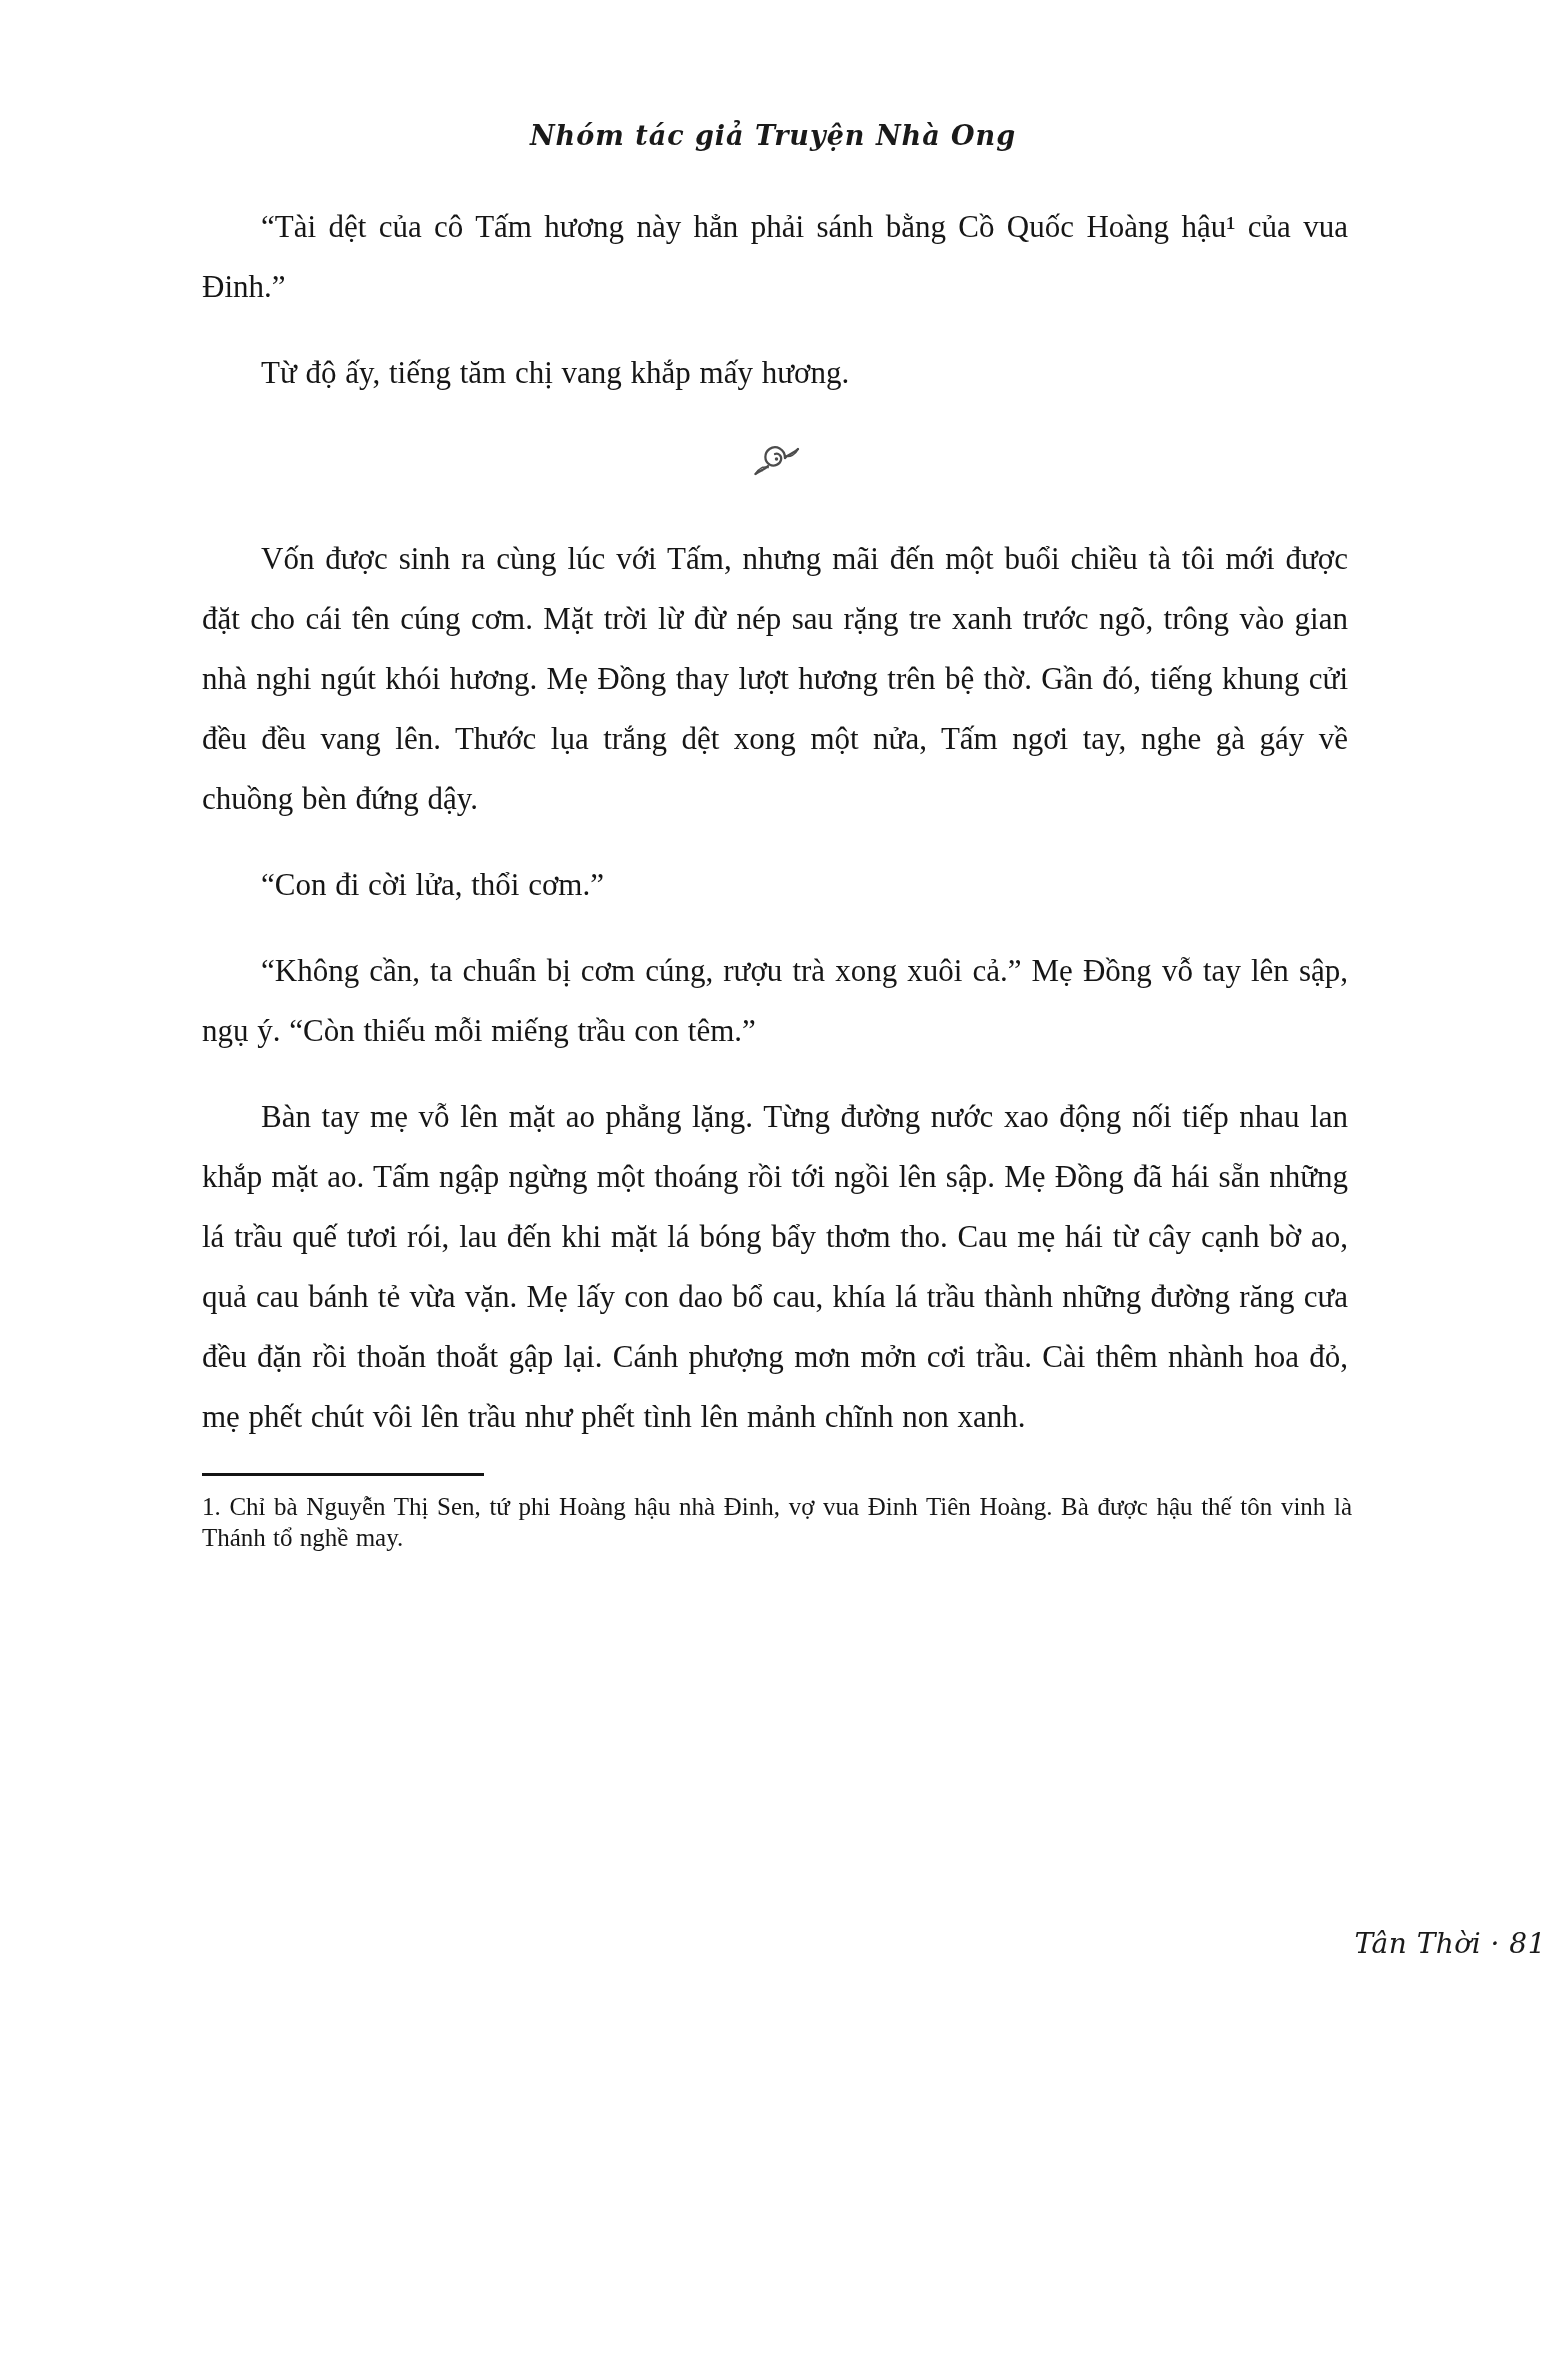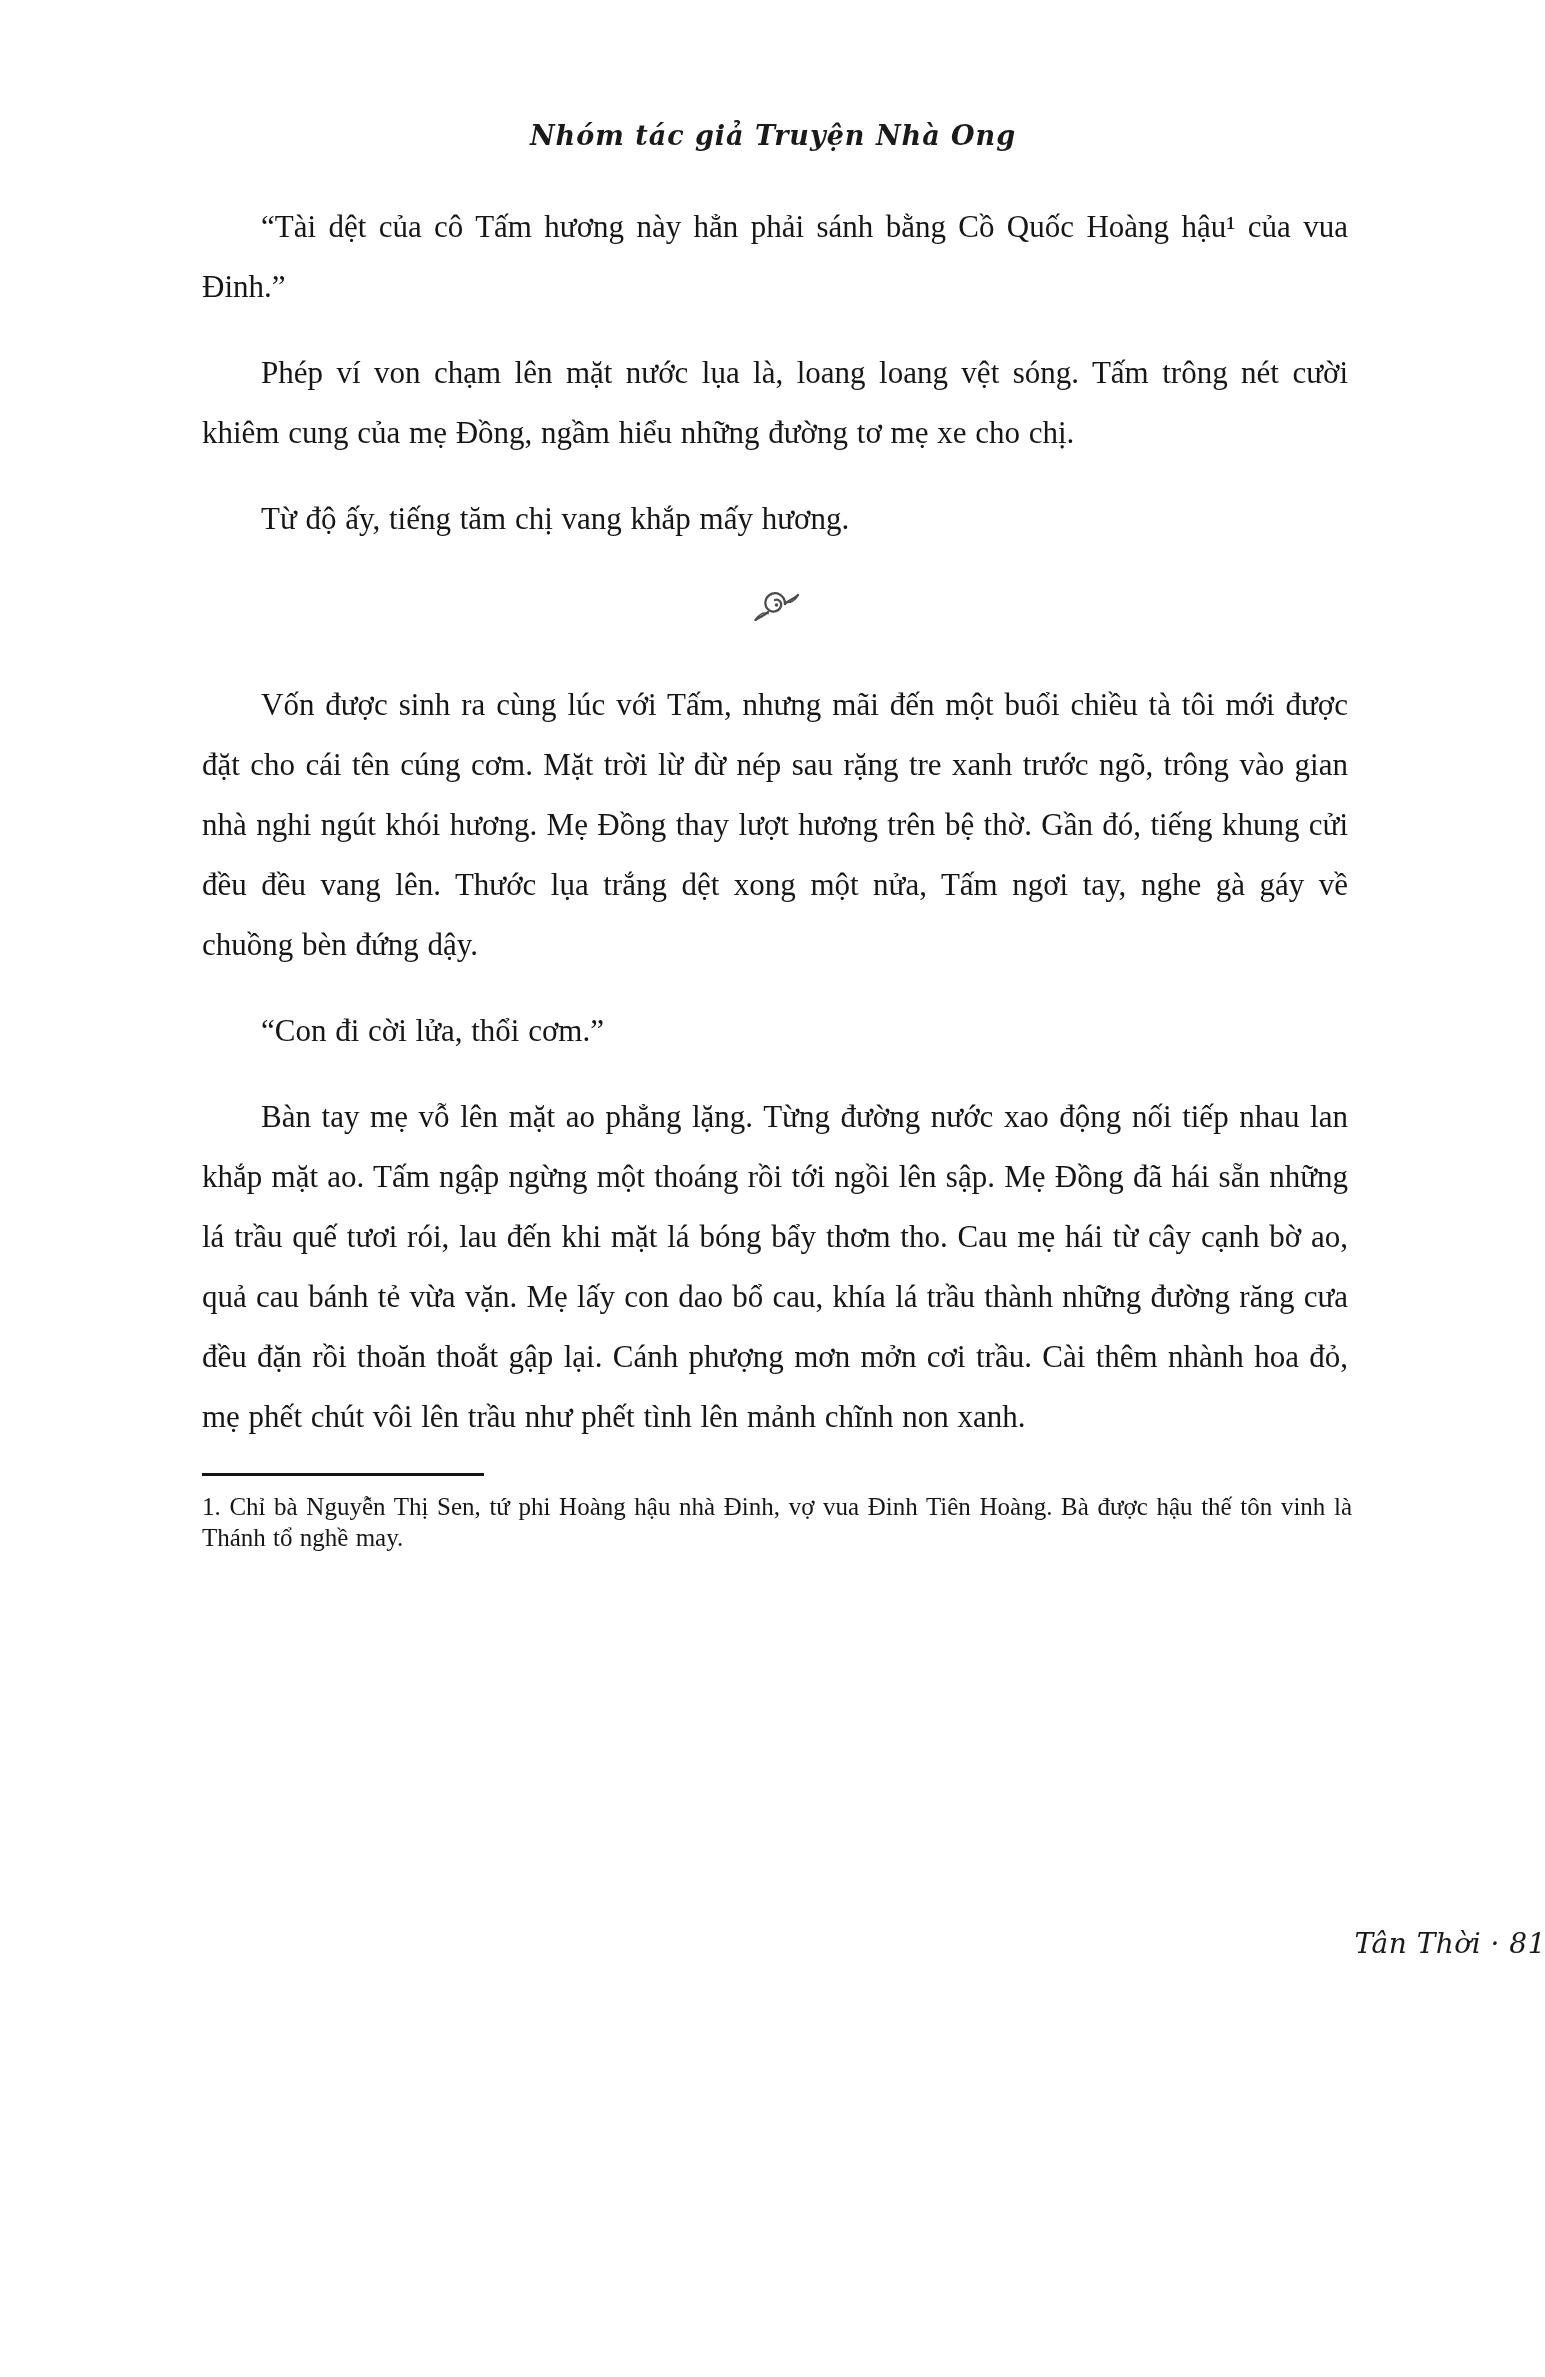--- a/index.html
+++ b/index.html
@@ -83,38 +83,38 @@
 </head>
 <body>
 
 <div class="page">
 
   <div class="running-header">Nhóm tác giả Truyện Nhà Ong</div>
 
   <div class="content">
 
     <p class="para">“Tài dệt của cô Tấm hương này hẳn phải sánh bằng Cồ Quốc Hoàng hậu¹ của vua Đinh.”</p>
-    <p class="para">Phép ví von chạm lên mặt nước lụa là, loang loang vệt sóng. Tấm trông nét cười khiêm cung của mẹ Đồng, ngầm hiểu những đường tơ mẹ xe cho chị.</p>
     <p class="para">Từ độ ấy, tiếng tăm chị vang khắp mấy hương.</p>
 
     <div class="ornament">
       <span>
         <svg width="48" height="39" viewBox="0 0 96 78" aria-hidden="true">
           <path d="M64 40 C64 22 46 13 33 22 C22 30 22 46 33 53 C42 58 54 53 56 44 C58 36 51 29 44 32" fill="none" stroke="#4c4c4c" stroke-width="4.5" stroke-linecap="round"></path>
           <path d="M64 40 C72 31 82 31 90 22" fill="none" stroke="#4c4c4c" stroke-width="4.5" stroke-linecap="round"></path>
           <path d="M90 22 C84 34 74 38 66 36" fill="none" stroke="#4c4c4c" stroke-width="3.5" stroke-linecap="round"></path>
           <path d="M30 56 C22 65 12 65 5 72" fill="none" stroke="#4c4c4c" stroke-width="4.5" stroke-linecap="round"></path>
           <path d="M5 72 C12 60 22 56 30 59" fill="none" stroke="#4c4c4c" stroke-width="3.5" stroke-linecap="round"></path>
           <circle cx="47" cy="42" r="3.5" fill="#4c4c4c"></circle>
         </svg>
       </span>
     </div>
 
     <p class="para">Vốn được sinh ra cùng lúc với Tấm, nhưng mãi đến một buổi chiều tà tôi mới được đặt cho cái tên cúng cơm. Mặt trời lừ đừ nép sau rặng tre xanh trước ngõ, trông vào gian nhà nghi ngút khói hương. Mẹ Đồng thay lượt hương trên bệ thờ. Gần đó, tiếng khung cửi đều đều vang lên. Thước lụa trắng dệt xong một nửa, Tấm ngơi tay, nghe gà gáy về chuồng bèn đứng dậy.</p>
     <p class="para">“Con đi cời lửa, thổi cơm.”</p>
+    <p class="para">“Không cần, ta chuẩn bị cơm cúng, rượu trà xong xuôi cả.” Mẹ Đồng vỗ tay lên sập, ngụ ý. “Còn thiếu mỗi miếng trầu con têm.”</p>
     <p class="para">Bàn tay mẹ vỗ lên mặt ao phẳng lặng. Từng đường nước xao động nối tiếp nhau lan khắp mặt ao. Tấm ngập ngừng một thoáng rồi tới ngồi lên sập. Mẹ Đồng đã hái sẵn những lá trầu quế tươi rói, lau đến khi mặt lá bóng bẩy thơm tho. Cau mẹ hái từ cây cạnh bờ ao, quả cau bánh tẻ vừa vặn. Mẹ lấy con dao bổ cau, khía lá trầu thành những đường răng cưa đều đặn rồi thoăn thoắt gập lại. Cánh phượng mơn mởn cơi trầu. Cài thêm nhành hoa đỏ, mẹ phết chút vôi lên trầu như phết tình lên mảnh chĩnh non xanh.</p>
 
     <div class="footnote-block">
       <div class="footnote-rule"></div>
       <p class="footnote">1. Chỉ bà Nguyễn Thị Sen, tứ phi Hoàng hậu nhà Đinh, vợ vua Đinh Tiên Hoàng. Bà được hậu thế tôn vinh là Thánh tổ nghề may.</p>
     </div>
 
   </div>
 
   <div class="running-footer">Tân Thời · 81</div>

